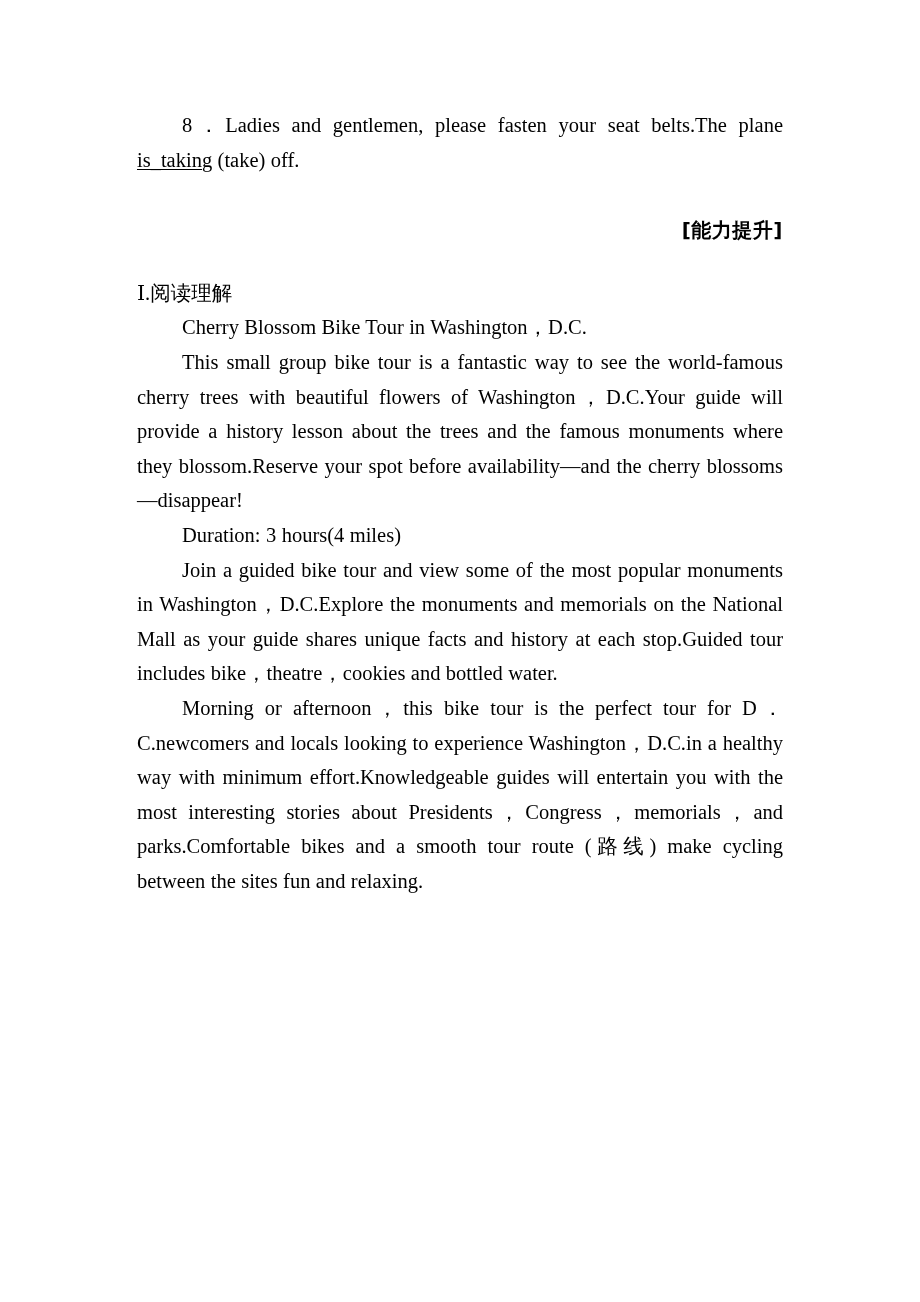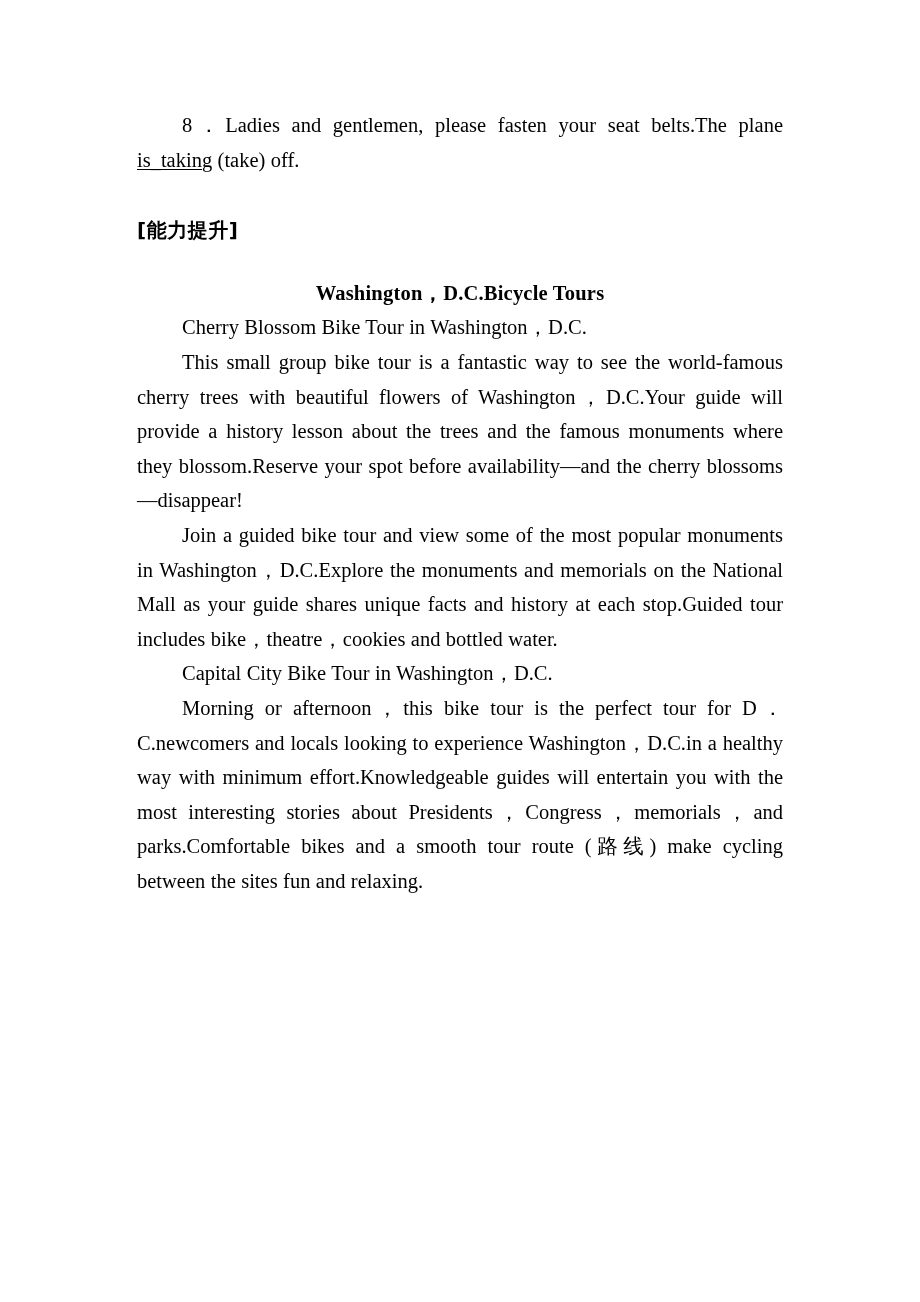--- a/index.html
+++ b/index.html
@@ -48,21 +48,21 @@
   
 
   .answer {
     text-decoration: underline;
     text-underline-offset: 2px;
     text-decoration-thickness: 1px;
   }
 
   
   .section-heading {
-    text-align: left;
+    text-align: right;
     font-family: "DejaVu Sans", "Liberation Sans", sans-serif;
     font-weight: bold;
     font-size: 20px;
     line-height: 34.6px;
     margin: 0;
     letter-spacing: 0.5px;
   }
   .heading-spacer-top { height: 36px; }
   .heading-spacer-bottom { height: 28px; }
 
@@ -92,25 +92,25 @@
   <div class="content">
 
     <p class="para indent"><span>8．</span><span>Ladies and gentlemen, please fasten your seat belts.The plane </span><span class="answer">is_taking</span><span> (take) off.</span></p>
 
 
 
     <div class="heading-spacer-top"></div>
     <p class="section-heading">[能力提升]</p>
     <div class="heading-spacer-bottom"></div>
 
+    <p class="subsection">Ⅰ.阅读理解</p>
 
-    <p class="article-title">Washington，D.C.Bicycle Tours</p>
 
     <p class="para indent">Cherry Blossom Bike Tour in Washington，D.C.</p>
     <p class="para indent">This small group bike tour is a fantastic way to see the world-famous cherry trees with beautiful flowers of Washington，D.C.Your guide will provide a history lesson about the trees and the famous monuments where they blossom.Reserve your spot before availability—and the cherry blossoms—disappear!</p>
 
+    <p class="para indent">Duration: 3 hours(4 miles)</p>
     <p class="para indent">Join a guided bike tour and view some of the most popular monuments in Washington，D.C.Explore the monuments and memorials on the National Mall as your guide shares unique facts and history at each stop.Guided tour includes bike，theatre，cookies and bottled water.</p>
 
-    <p class="para indent">Capital City Bike Tour in Washington，D.C.</p>
     <p class="para indent">Morning or afternoon，this bike tour is the perfect tour for D．C.newcomers and locals looking to experience Washington，D.C.in a healthy way with minimum effort.Knowledgeable guides will entertain you with the most interesting stories about Presidents，Congress，memorials，and parks.Comfortable bikes and a smooth tour route (路线) make cycling between the sites fun and relaxing.</p>
 
   </div>
 </div>
 
 </body></html>

